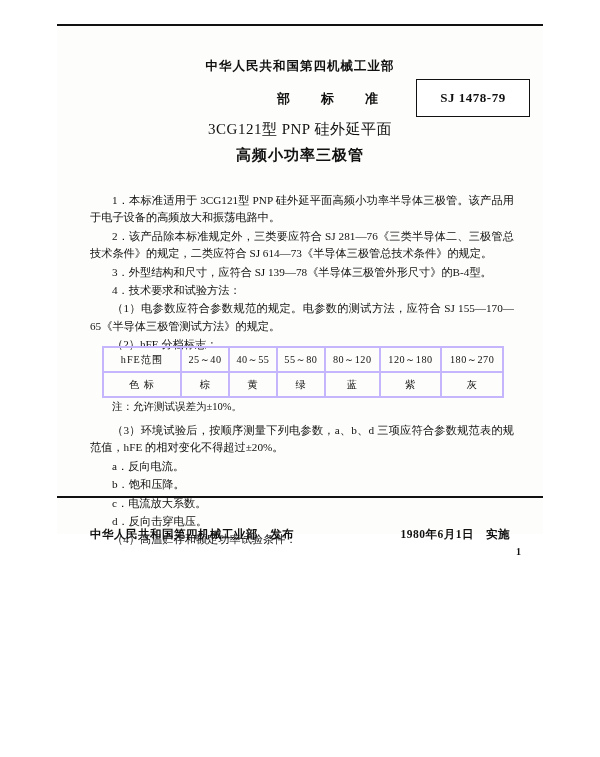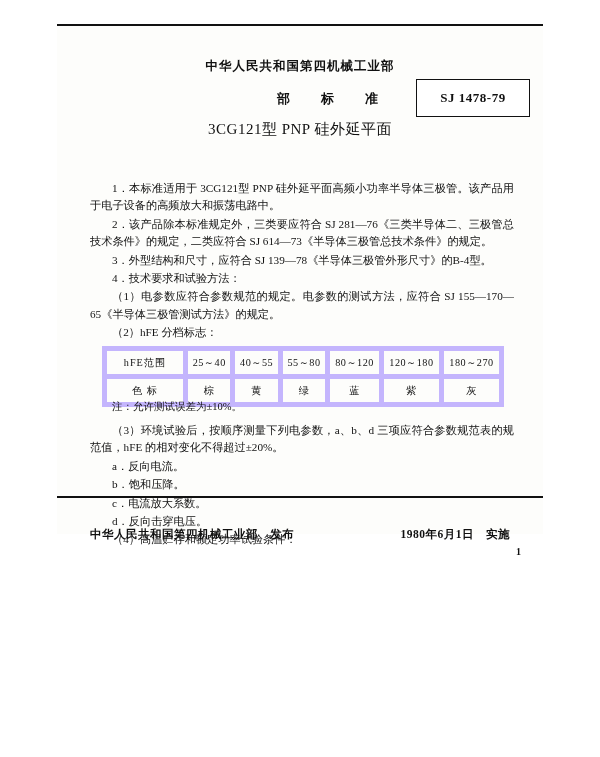--- a/index.html
+++ b/index.html
@@ -96,21 +96,21 @@
     top: 122px;
     width: 486px;
     text-align: center;
     font-size: 15px;
     font-weight: bold;
     letter-spacing: 1px;
   }
   .body {
     position: absolute;
     left: 33px;
-    top: 156px;
+    top: 168px;
     width: 424px;
     font-size: 11.2px;
     line-height: 17.4px;
     text-align: justify;
   }
   .p {
     margin: 0 0 1px 0;
     text-indent: 0;
   }
   .p.indent {
@@ -118,21 +118,21 @@
   }
   table.grade {
     position: absolute;
     left: 45px;
     top: 322px;
     width: 402px;
     border-collapse: collapse;
     font-size: 10.2px;
   }
   table.grade td {
-    border: 5px solid #c4b5fd;
+    border: 2px solid #c4b5fd;
     height: 23px;
     text-align: center;
     vertical-align: middle;
     padding: 0 2px;
     letter-spacing: 0.5px;
   }
   table.grade td.firstcol {
     width: 72px;
     letter-spacing: 1px;
   }
@@ -182,20 +182,21 @@
 
     <div class="rule-top" style="left:0;top:0;"></div>
 
     <div class="header-org">中华人民共和国第四机械工业部</div>
 
     <div class="header-std">部　标　准</div>
 
     <div class="std-box">SJ 1478-79</div>
 
     <div class="title1">3CG121型 PNP 硅外延平面</div>
+    <div class="title2">高频小功率三极管</div>
 
     <div class="body">
       <p class="p indent">1．本标准适用于 3CG121型 PNP 硅外延平面高频小功率半导体三极管。该产品用于电子设备的高频放大和振荡电路中。</p>
       <p class="p indent">2．该产品除本标准规定外，三类要应符合 SJ 281—76《三类半导体二、三极管总技术条件》的规定，二类应符合 SJ 614—73《半导体三极管总技术条件》的规定。</p>
       <p class="p indent">3．外型结构和尺寸，应符合 SJ 139—78《半导体三极管外形尺寸》的B-4型。</p>
       <p class="p indent">4．技术要求和试验方法：</p>
       <p class="p indent">（1）电参数应符合参数规范的规定。电参数的测试方法，应符合 SJ 155—170—65《半导体三极管测试方法》的规定。</p>
       <p class="p indent">（2）hFE 分档标志：</p>
     </div>
 

